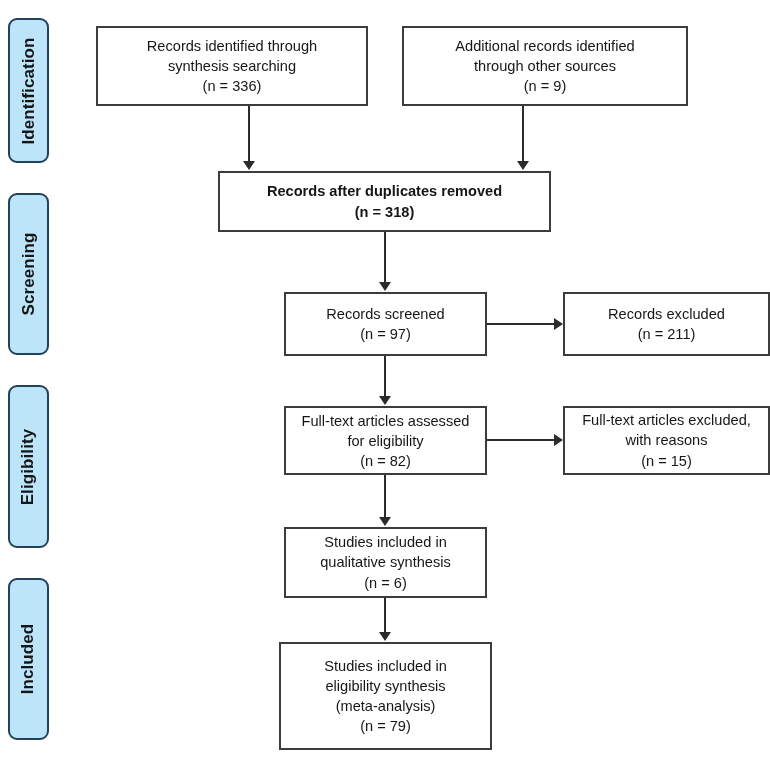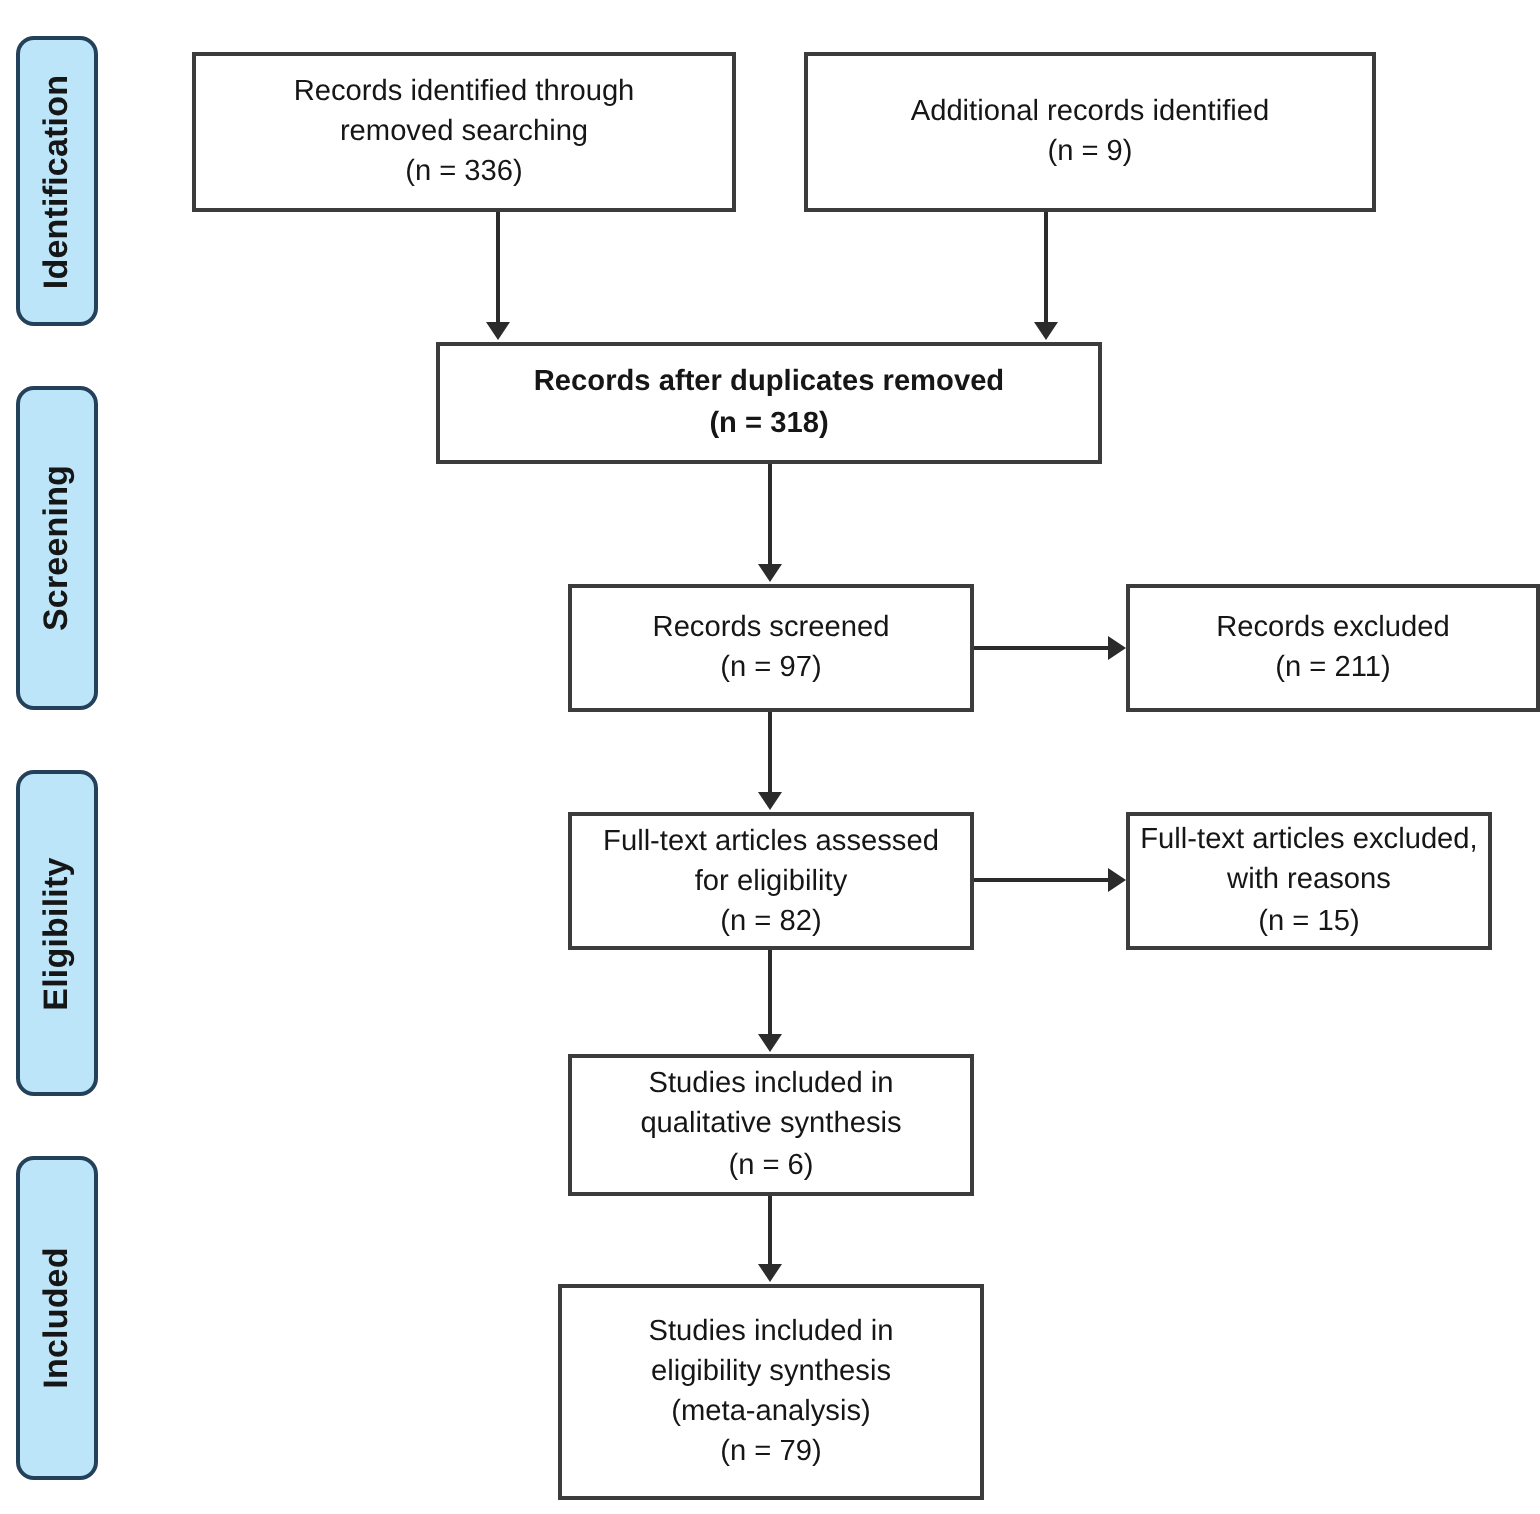--- a/index.html
+++ b/index.html
@@ -104,26 +104,27 @@
   <div class="stage-tab" style="top:385px; height:163px;">
     <span class="stage-label">Eligibility</span>
   </div>
 
   <div class="stage-tab" style="top:578px; height:162px;">
     <span class="stage-label">Included</span>
   </div>
 
   <div class="flow-box" style="left:96px; top:26px; width:272px; height:80px;">
     <span class="line">Records identified through</span>
-    <span class="line">removed searching</span>
+    <span class="line">synthesis searching</span>
     <span class="line">(n = 336)</span>
   </div>
 
   <div class="flow-box" style="left:402px; top:26px; width:286px; height:80px;">
     <span class="line">Additional records identified</span>
+    <span class="line">through other sources</span>
     <span class="line">(n = 9)</span>
   </div>
 
   <div class="conn conn-v" style="left:248px; top:106px; height:56px;"></div>
   <div class="arrow-down" style="left:243px; top:161px;"></div>
 
   <div class="conn conn-v" style="left:522px; top:106px; height:56px;"></div>
   <div class="arrow-down" style="left:517px; top:161px;"></div>
 
   <div class="flow-box" style="left:218px; top:171px; width:333px; height:61px;font-weight:bold;">
@@ -149,21 +150,21 @@
 
   <div class="conn conn-v" style="left:384px; top:356px; height:41px;"></div>
   <div class="arrow-down" style="left:379px; top:396px;"></div>
 
   <div class="flow-box" style="left:284px; top:406px; width:203px; height:69px;justify-content:flex-end;">
     <span class="line">Full-text articles assessed</span>
     <span class="line">for eligibility</span>
     <span class="line">(n = 82)</span>
   </div>
 
-  <div class="flow-box" style="left:563px; top:406px; width:183px; height:69px;">
+  <div class="flow-box" style="left:563px; top:406px; width:207px; height:69px;">
     <span class="line">Full-text articles excluded,</span>
     <span class="line">with reasons</span>
     <span class="line">(n = 15)</span>
   </div>
 
   <div class="conn conn-h" style="left:487px; top:439px; width:68px;"></div>
   <div class="arrow-right" style="left:554px; top:434px;"></div>
 
   <div class="conn conn-v" style="left:384px; top:475px; height:43px;"></div>
   <div class="arrow-down" style="left:379px; top:517px;"></div>

